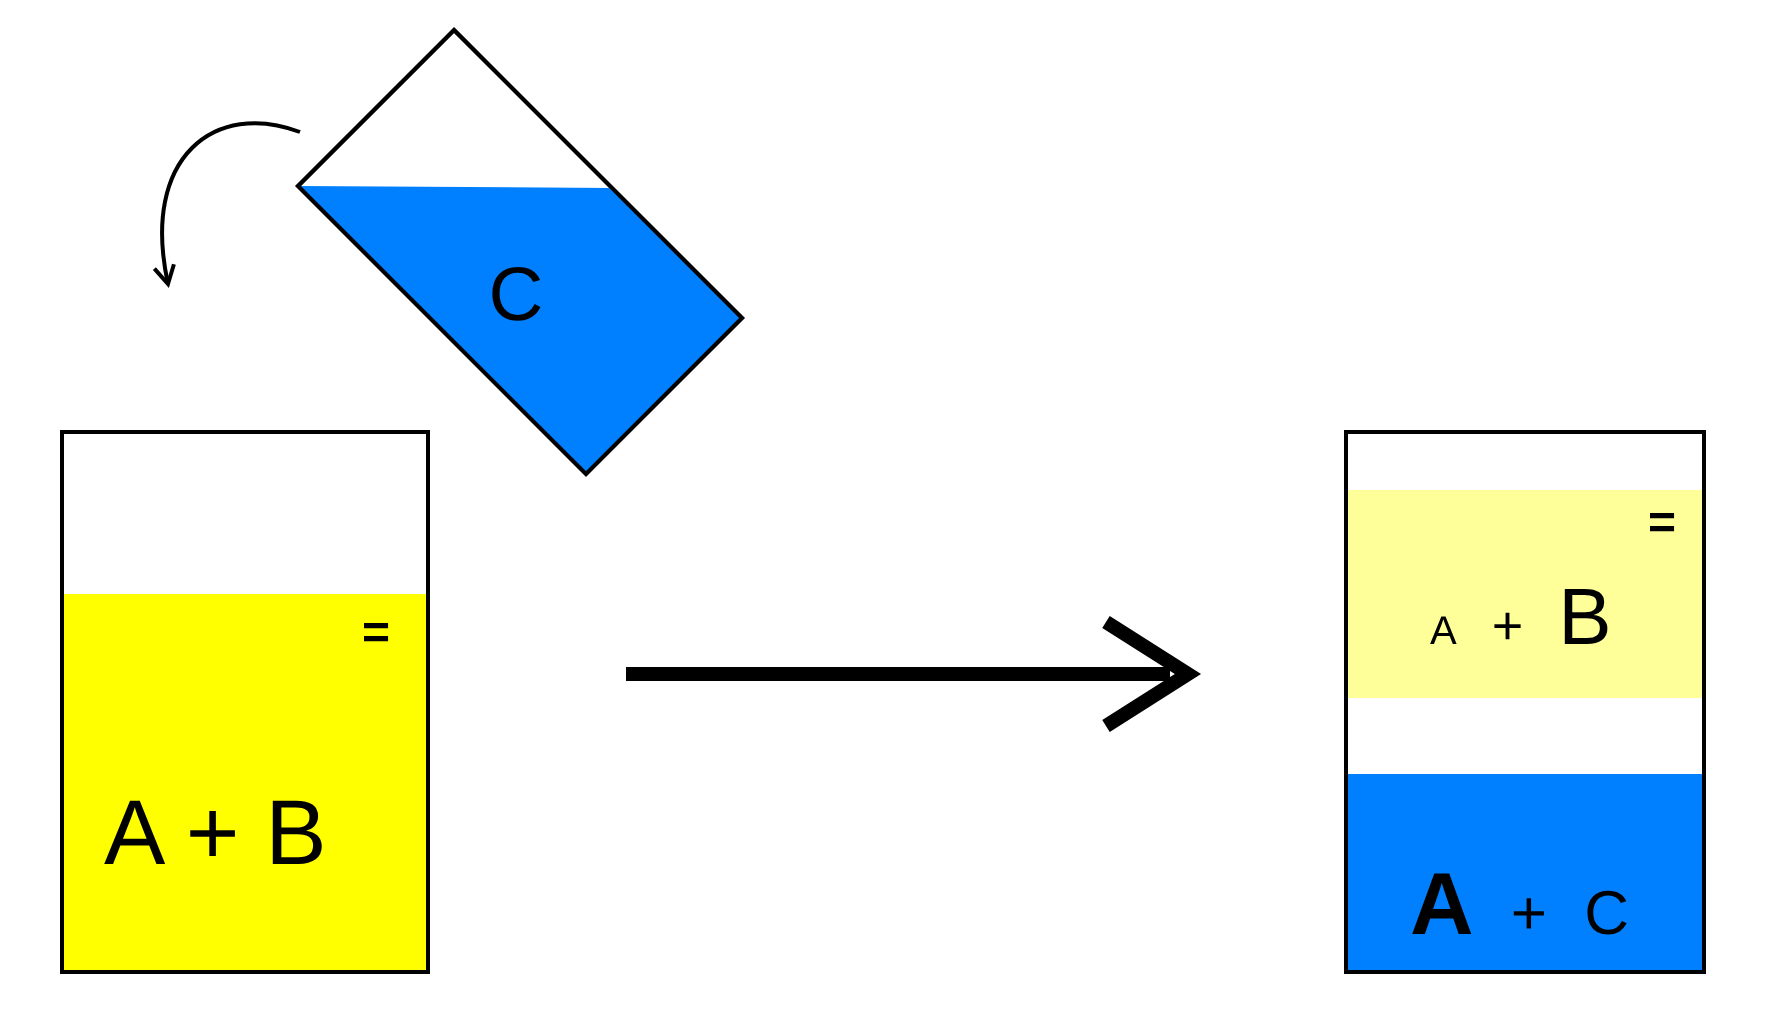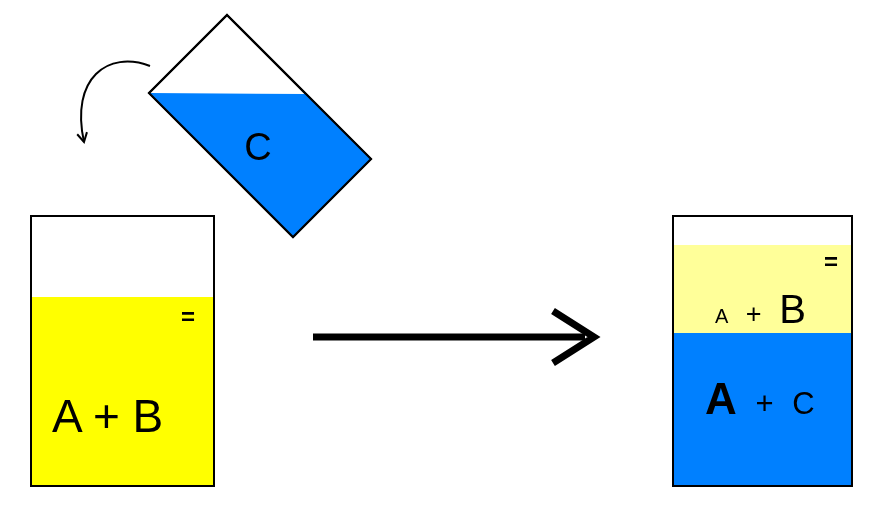--- a/index.html
+++ b/index.html
@@ -30,21 +30,21 @@
   }
   .beaker-left  { left: 30px;  top: 215px; width: 185px; height: 272px; }
   .beaker-right { left: 672px; top: 215px; width: 181px; height: 272px; }
   .layer {
     position: absolute;
     left: 0;
     width: 100%;
   }
   .layer-yellow-left { bottom: 0; height: 188px; background: var(--color-yellow, #ffff00); }
   .layer-paleyellow  { top: 28px; height: 104px; background: var(--color-pale-yellow, #ffff99); }
-  .layer-blue        { bottom: 0; height: 152px; background: var(--color-blue, #0080ff); }
+  .layer-blue        { bottom: 0; height: 98px; background: var(--color-blue, #0080ff); }
   .equals {
     position: absolute;
     font-weight: bold;
     font-size: 24px;
     line-height: 1;
     color: #000;
   }
   .equals-left  { right: 18px; top: 8px; }
   .equals-right { right: 13px; top: 5px; }
   .mix-label {

